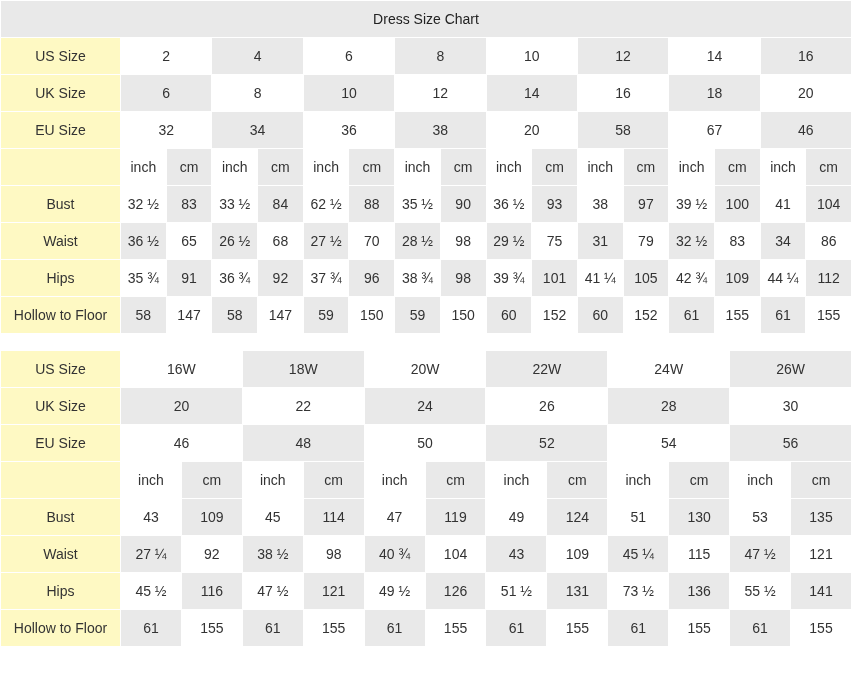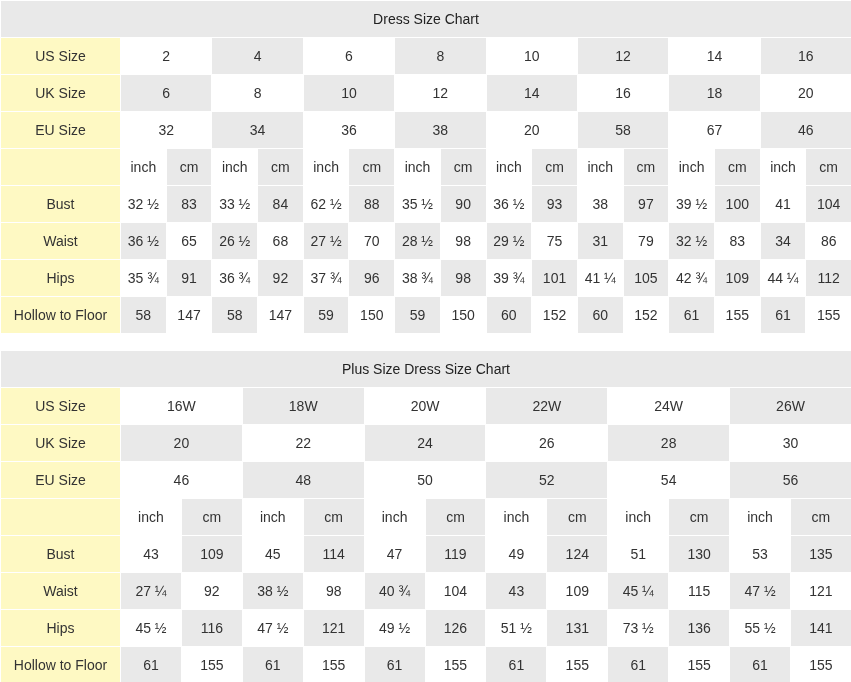--- a/index.html
+++ b/index.html
@@ -234,23 +234,20 @@
           <col style="width: 60.9167px;">
           <col style="width: 60.9167px;">
           <col style="width: 60.9167px;">
           <col style="width: 60.9167px;">
           <col style="width: 60.9167px;">
           <col style="width: 60.9167px;">
           <col style="width: 60.9167px;">
         </colgroup>
         <tbody>
           <tr>
-            <td class="title-cell" colspan="13">Plus Size Dress Size Chart</td>
-          </tr>
-          <tr>
             <td class="rowlabel">US Size</td>
             <td class="cell-white" colspan="2">16W</td>
             <td class="cell-grey" colspan="2">18W</td>
             <td class="cell-white" colspan="2">20W</td>
             <td class="cell-grey" colspan="2">22W</td>
             <td class="cell-white" colspan="2">24W</td>
             <td class="cell-grey" colspan="2">26W</td>
           </tr>
           <tr>
             <td class="rowlabel">UK Size</td>

